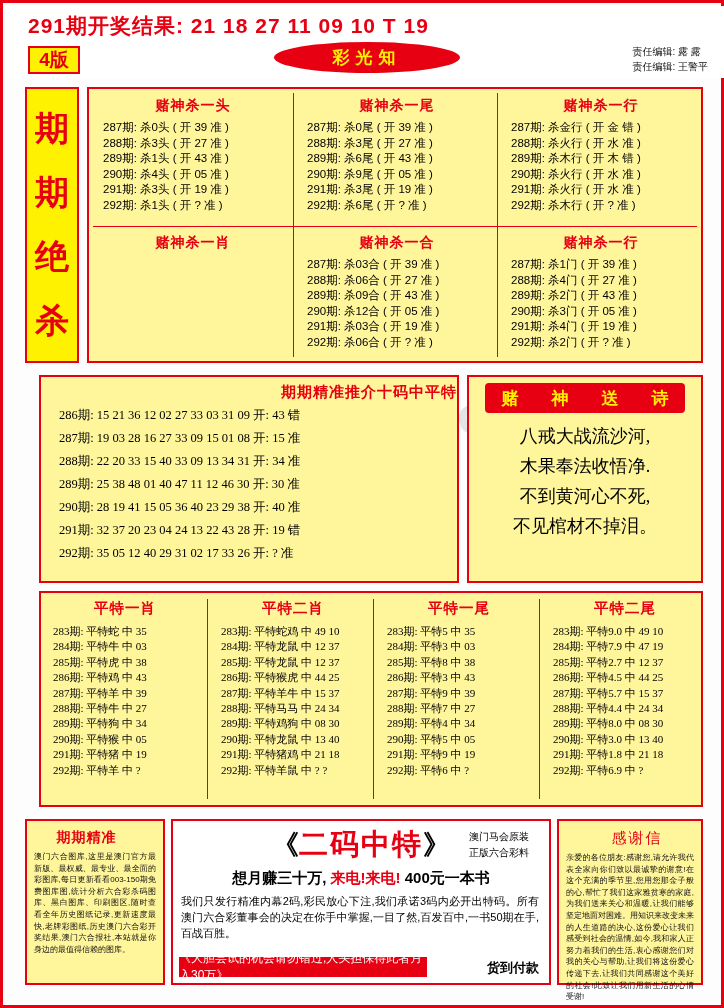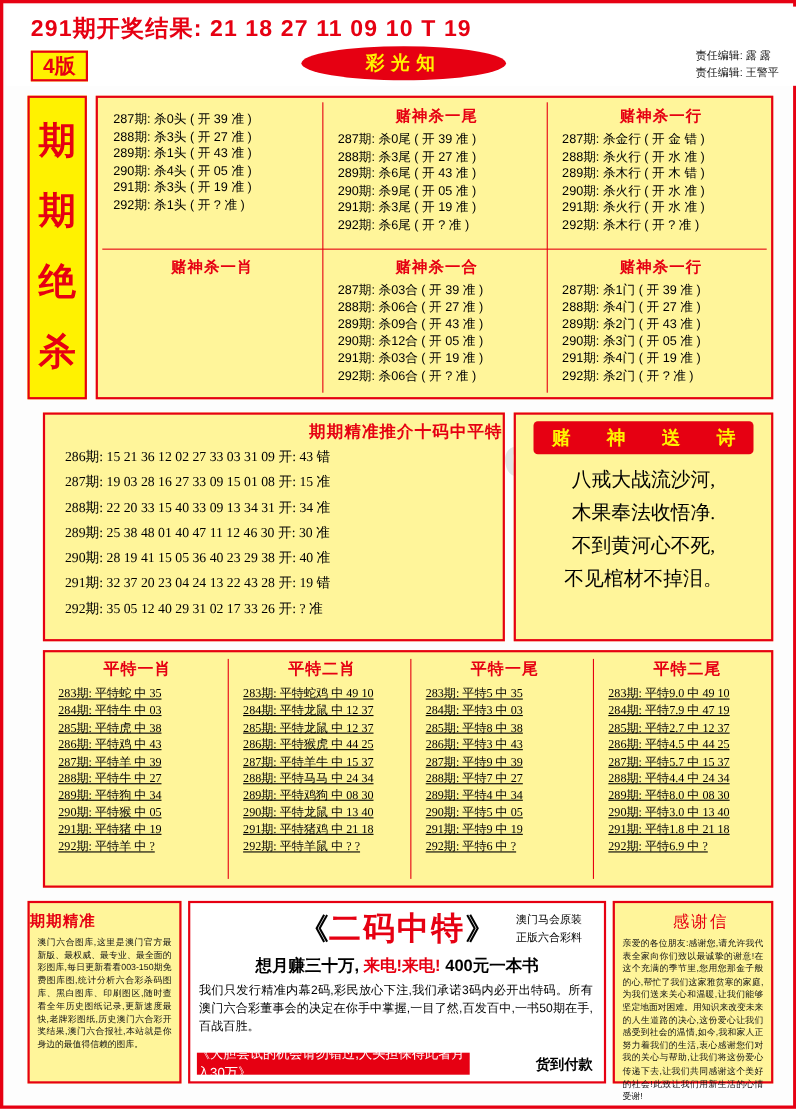--- a/index.html
+++ b/index.html
@@ -107,36 +107,36 @@
   }
   
   .panel-bot{
     position:absolute;left:36px;top:588px;width:664px;height:216px;
     background:#fff59a;border:2px solid #e60012;box-sizing:border-box;
   }
   .bcol{position:absolute;top:6px;width:164px;}
   .bcol h3{
     margin:0;text-align:center;color:#e60012;font-size:14.5px;font-weight:bold;letter-spacing:1px;
   }
-  .bcol ul{margin:6px 0 0 0;padding:0;list-style:none;text-decoration:underline;}
+  .bcol ul{margin:6px 0 0 0;padding:0;list-style:none;}
   .bcol li{
     font-size:11px;color:#000;line-height:15.4px;white-space:nowrap;padding-left:10px;
     font-family:"Liberation Serif","DejaVu Serif",serif;
   }
   .bsep{position:absolute;top:6px;bottom:6px;width:0;border-left:1px solid #e60012;}
   
   .footer{
     position:absolute;left:22px;top:816px;width:678px;height:166px;
   }
   .f-left{
     position:absolute;left:0;top:0;width:140px;height:166px;
     background:#fff59a;border:2px solid #e60012;box-sizing:border-box;
   }
   .f-left h4{
-    margin:8px 17px 4px 0;color:#e60012;font-size:14px;font-weight:bold;letter-spacing:1px;
+    margin:8px 17px 4px 0;text-align:center;color:#e60012;font-size:14px;font-weight:bold;letter-spacing:1px;
   }
   .f-left p{
     margin:0;padding:0 7px;font-size:8px;line-height:11.6px;color:#111;text-align:justify;
   }
   .f-mid{
     position:absolute;left:146px;top:0;width:380px;height:166px;
     background:#ffffff;border:2px solid #e60012;box-sizing:border-box;
   }
   .f-mid .bigline{
     margin:4px 0 0 0;display:flex;align-items:center;justify-content:center;
@@ -200,20 +200,21 @@
     <span>绝</span>
     <span>杀</span>
   </div>
 
   <div class="panel-top">
     <div class="col-sep" style="left:204px;"></div>
     <div class="col-sep" style="left:408px;"></div>
     <div class="row-sep" style="top:137px;"></div>
 
     <div class="blk" style="left:6px;top:8px;width:196px;">
+      <h3>赌神杀一头</h3>
       <ul>
         <li>287期: 杀0头 ( 开 39 准 )</li>
         <li>288期: 杀3头 ( 开 27 准 )</li>
         <li>289期: 杀1头 ( 开 43 准 )</li>
         <li>290期: 杀4头 ( 开 05 准 )</li>
         <li>291期: 杀3头 ( 开 19 准 )</li>
         <li>292期: 杀1头 ( 开 ? 准 )</li>
       </ul>
     </div>
     <div class="blk" style="left:210px;top:8px;width:196px;">

